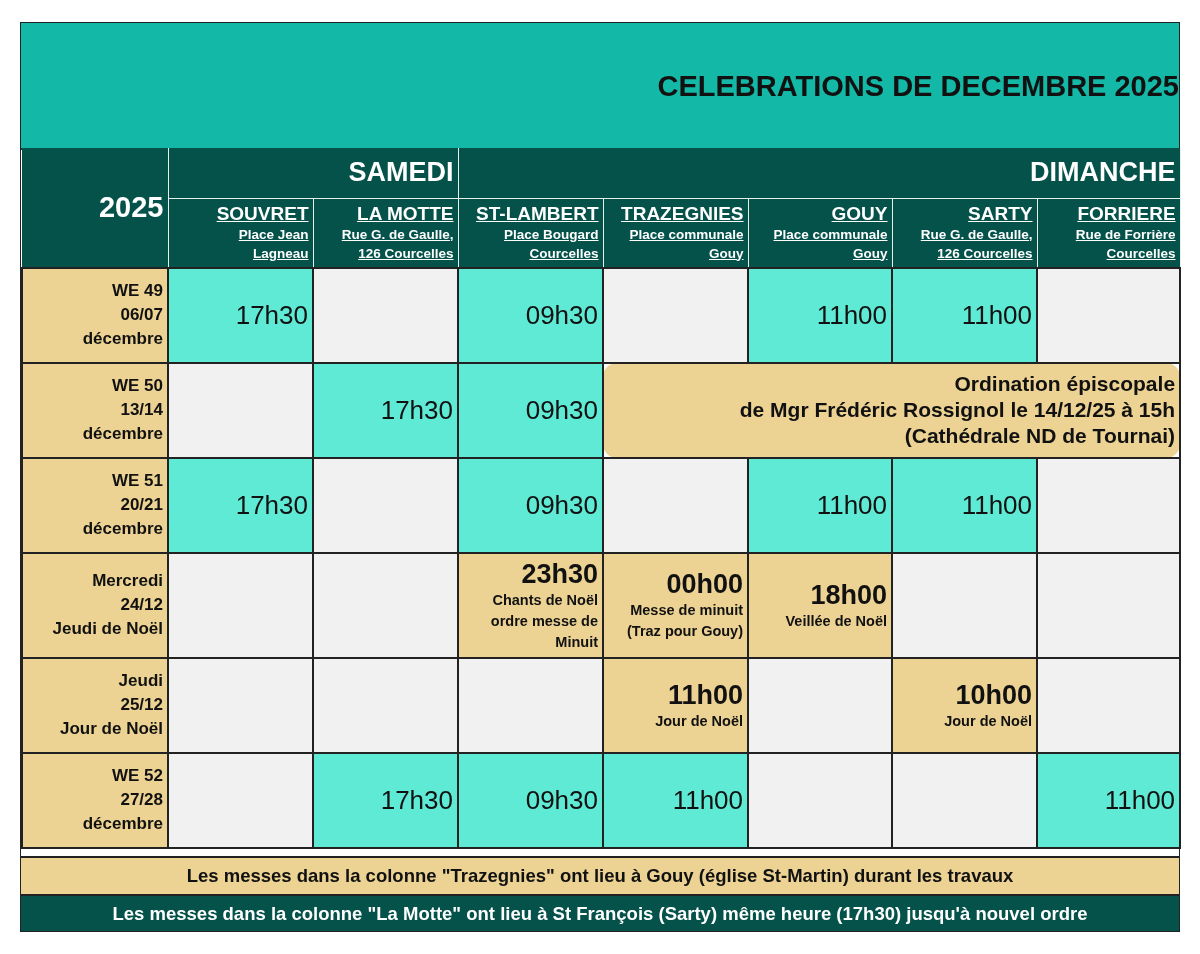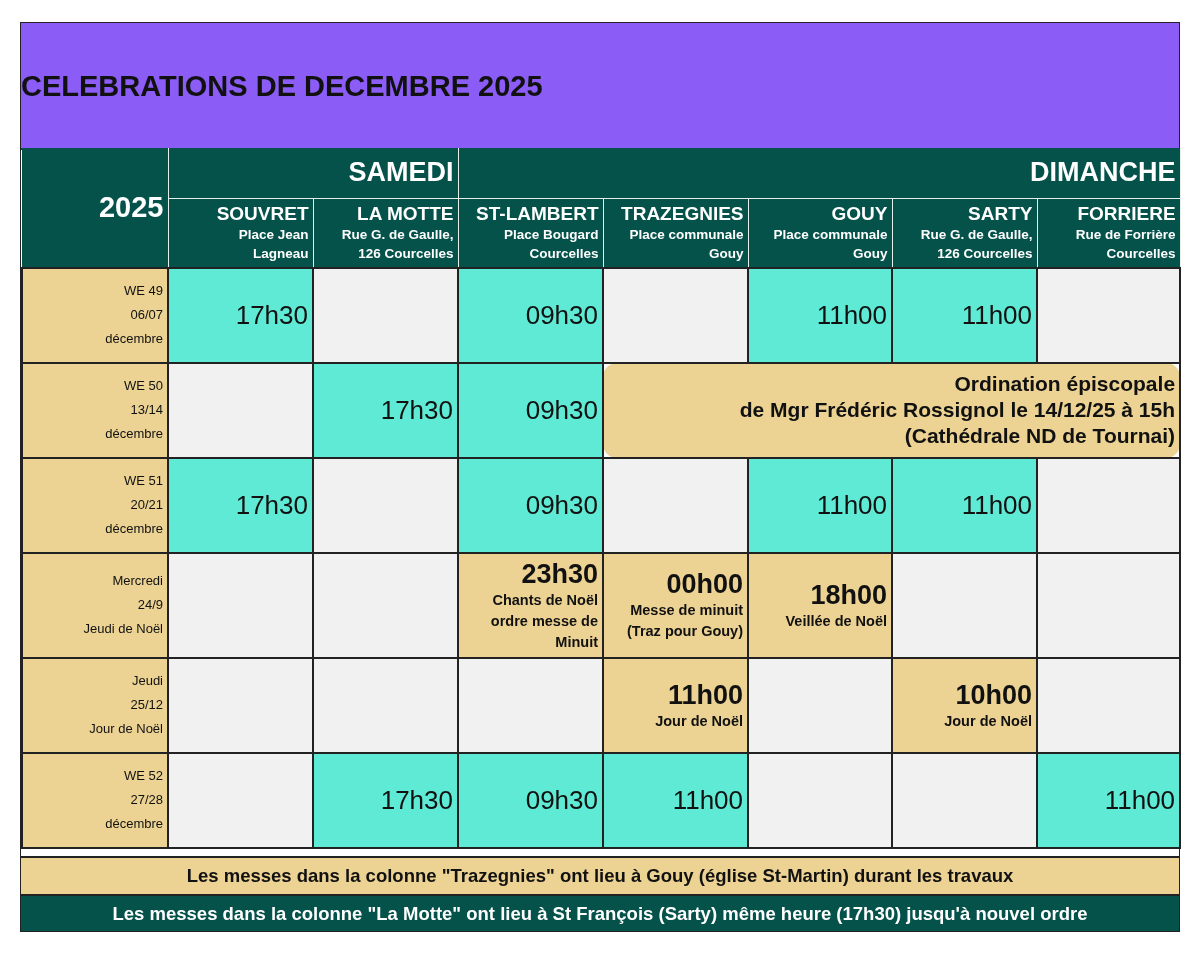--- a/index.html
+++ b/index.html
@@ -3,37 +3,37 @@
 <meta charset="utf-8">
 <style>
   html, body { margin:0; padding:0; background:#ffffff; }
   body { width:1200px; height:954px; position:relative; font-family:"Liberation Sans", sans-serif; }
   .sheet {
     position:absolute; left:20px; top:22px; width:1160px; height:910px;
     border:1px solid #222; box-sizing:border-box; background:#fff;
   }
   .title {
     position:absolute; left:0; top:0; width:100%; height:125px;
-    background:#8b5cf6; border-bottom:2px solid #1b3f36;
-    display:flex; flex-direction:column; align-items:flex-start; justify-content:center;
+    background:#14b8a6; border-bottom:2px solid #1b3f36;
+    display:flex; flex-direction:column; align-items:flex-end; justify-content:center;
     font-weight:bold; color:#111; font-size:29px; line-height:38px;
   }
   table.grid {
     position:absolute; left:0; top:125px; border-collapse:collapse; table-layout:fixed;
     width:1158px;
   }
   table.grid td, table.grid th { box-sizing:border-box; padding:4px; text-align:right; vertical-align:middle; }
   th.hd { background:#04524a; color:#fff; border:1.5px solid #e7efe9; font-weight:bold; }
   th.year { font-size:29px; border-left:none; border-top:none; }
   th.day { font-size:27px; height:50px; border-top:none; }
-  th.loc { height:61px; }
+  th.loc { height:61px;text-decoration:underline; }
   th.loc .nm { display:block; font-size:19px; line-height:22px; }
   th.loc .ad { display:block; font-size:13.5px; line-height:19px; }
   td { border:2px solid #222; height:95px; font-size:26px; color:#111; }
-  td.rowlbl { background:#ecd393; font-weight:normal; font-size:13px; line-height:24px; }
+  td.rowlbl { background:#ecd393; font-weight:bold; font-size:17px; line-height:24px; }
   td.empty { background:#f1f1f1; }
   td.time { background:#5eead4; }
   td.special { background:#ecd393; font-weight:bold; }
   td.special .big { display:block; font-size:27px; line-height:32px; }
   td.special .sub { display:block; font-size:14.5px; line-height:21px; }
   td.event { background:#ecd393; font-weight:bold; font-size:21px; line-height:26px;border-radius:14px; }
   tr.tall td { height:86px; }
   .note1 {
     position:absolute; left:0; top:833px; width:100%; height:38px;
     background:#ecd393; border-top:2px solid #222; box-sizing:border-box;
@@ -154,21 +154,21 @@
         <td class="time">09h30</td>
         <td class="empty"></td>
         <td class="time">11h00</td>
         <td class="time">11h00</td>
         <td class="empty"></td>
       </tr>
 
       <tr class="tall">
         <td class="rowlbl">
           <div>Mercredi</div>
-          <div>24/9</div>
+          <div>24/12</div>
           <div>Jeudi de Noël</div>
         </td>
         <td class="empty"></td>
         <td class="empty"></td>
         <td class="special">
           <span class="big">23h30</span>
           <span class="sub">Chants de Noël</span>
           <span class="sub">ordre messe de</span>
           <span class="sub">Minuit</span>
         </td>

